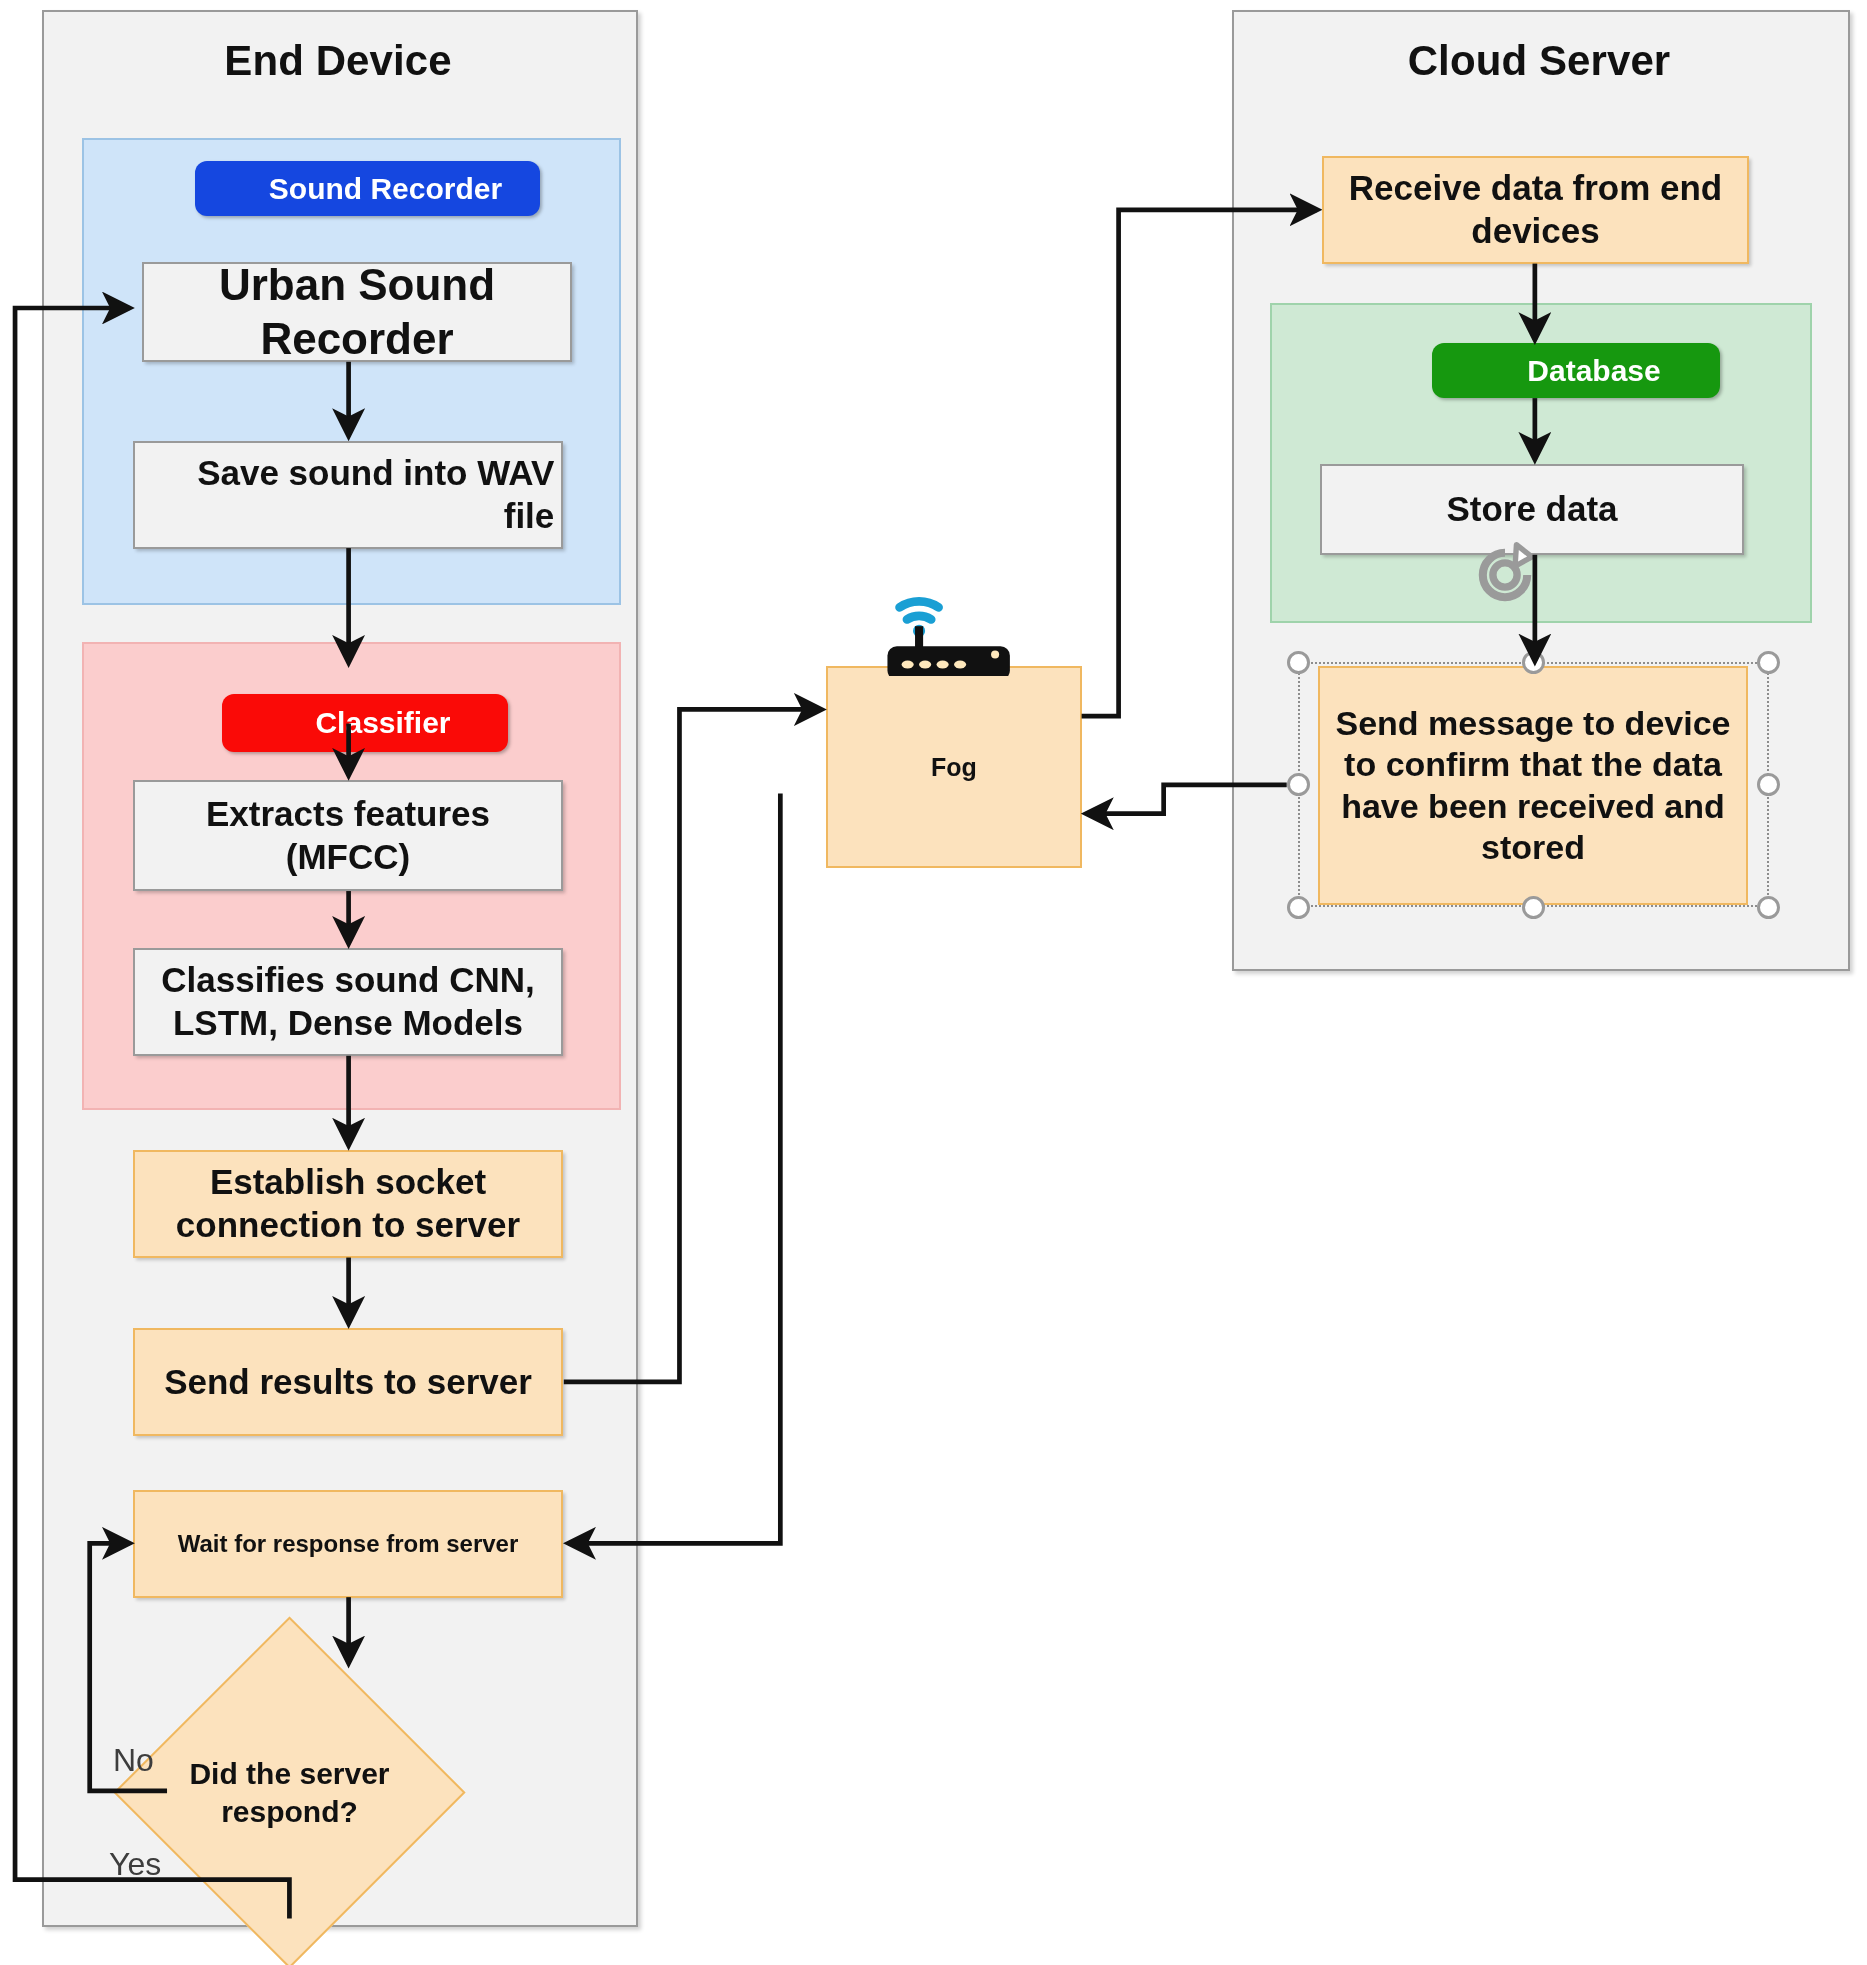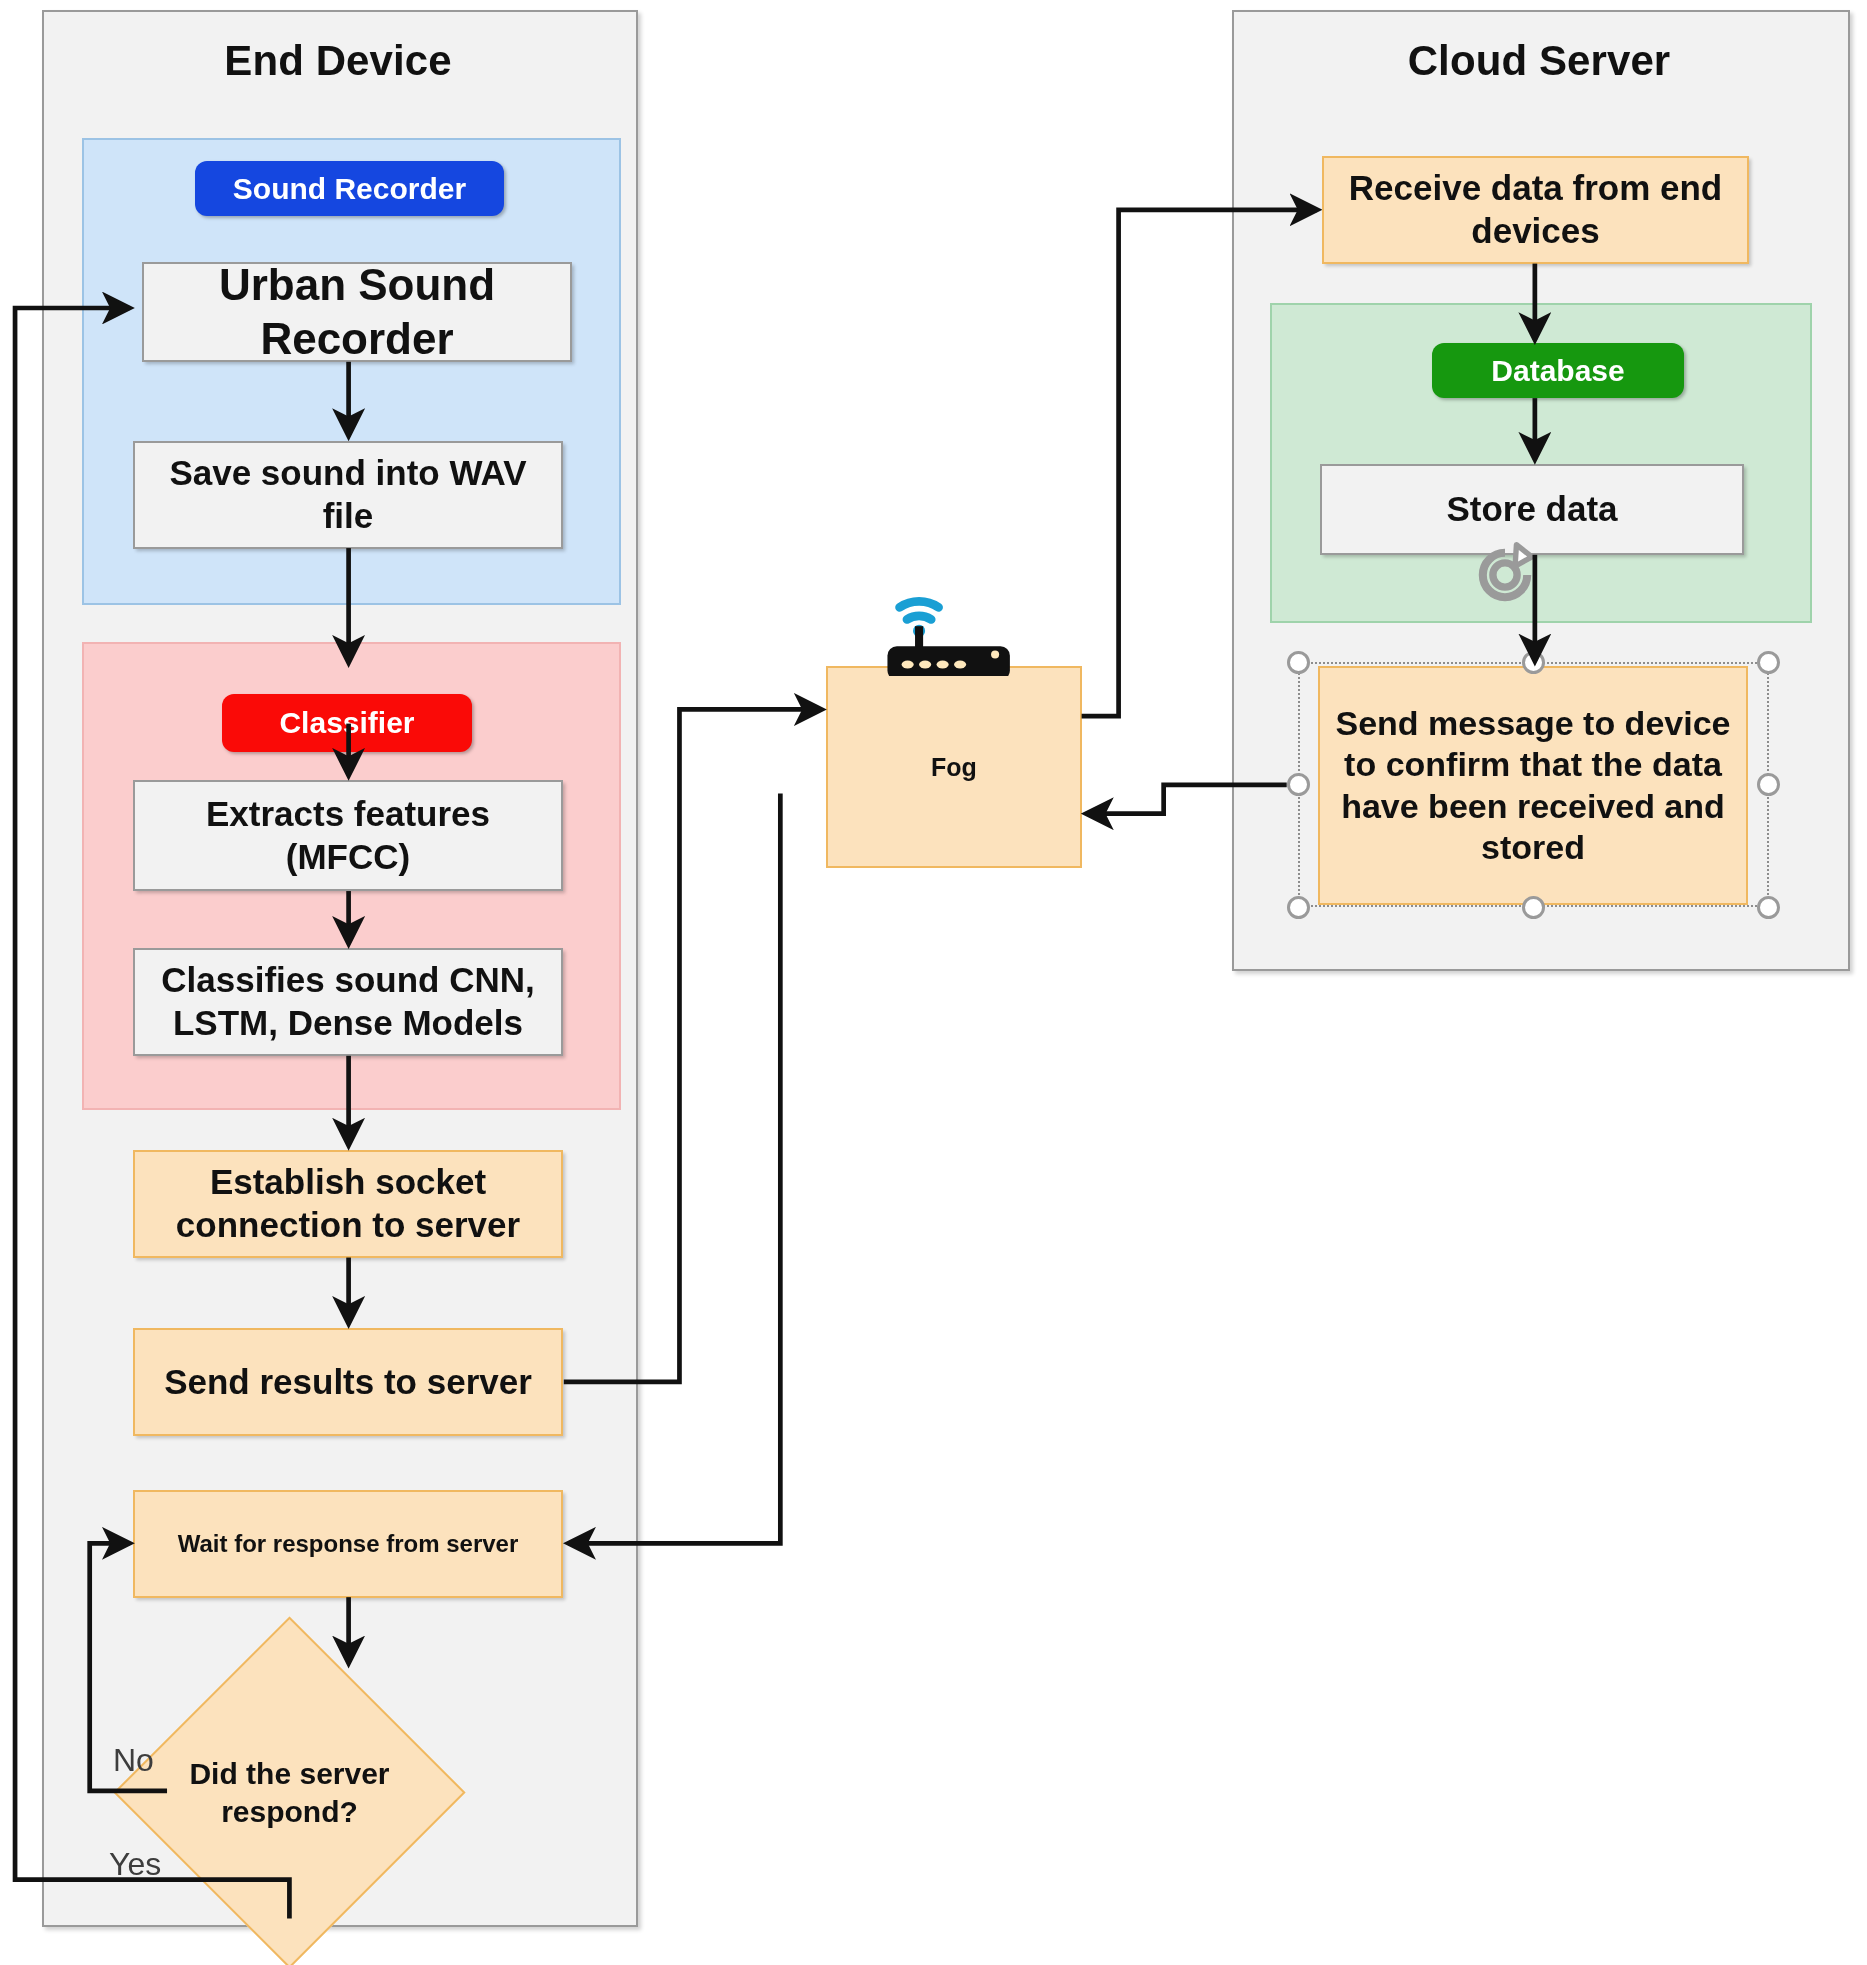--- a/index.html
+++ b/index.html
@@ -17,20 +17,21 @@
 
   .group{position:absolute;}
   .group.blue{background:#cfe4f9;border:2px solid #9cc3e5;}
   .group.red{background:#fbcdcd;border:2px solid #f2b3b3;}
   .group.green{background:#cfe9d4;border:2px solid #9fd3ab;}
 
   .pill{
     position:absolute;border-radius:12px;display:flex;align-items:center;
     justify-content:center;color:#fff;font-weight:bold;text-align:center;
     box-shadow:2px 2px 3.4px rgba(0,0,0,.28);
+    padding-left:36px;
   }
   .pill.blue{background:#1547e0;}
   .pill.red{background:#fa0a07;}
   .pill.green{background:#16980f;}
 
   .node{
     position:absolute;display:flex;align-items:center;justify-content:center;
     text-align:center;font-weight:bold;color:#111;line-height:1.22;
     box-sizing:border-box;padding:2.7px 6.7px;
   }
@@ -67,21 +68,21 @@
 
   <div class="swimlane" style="left:42px;top:10px;width:592px;height:1913px;">
   </div>
   <div class="lane-title" style="left:42px;top:37px;width:592px;font-size:42px;">End Device</div>
 
   <div class="group blue" style="left:82px;top:138px;width:535px;height:463px;"></div>
   <div class="pill blue" style="left:195px;top:161px;width:309px;height:55px;font-size:30px;">Sound Recorder</div>
 
   <div class="node grey" style="left:133px;top:262px;width:430px;height:100px;font-size:44px;margin-left:9px;">Urban Sound Recorder</div>
 
-  <div class="node grey" style="left:133px;top:441px;width:430px;height:108px;font-size:35px;">Save sound into WAV file</div>
+  <div class="node grey" style="left:133px;top:441px;width:430px;height:108px;font-size:35px;text-align:right;">Save sound into WAV file</div>
 
   <div class="group red" style="left:82px;top:642px;width:535px;height:464px;"></div>
   <div class="pill red" style="left:222px;top:666px;width:250px;height:58px;font-size:30px;margin-top:28px;">Classifier</div>
 
   <div class="node grey" style="left:133px;top:780px;width:430px;height:111px;font-size:35px;">Extracts features (MFCC)</div>
 
   <div class="node grey" style="left:133px;top:948px;width:430px;height:108px;font-size:35px;">Classifies sound CNN, LSTM, Dense Models</div>
 
   <div class="node orange" style="left:133px;top:1150px;width:430px;height:108px;font-size:35px;">Establish socket connection to server</div>
 

